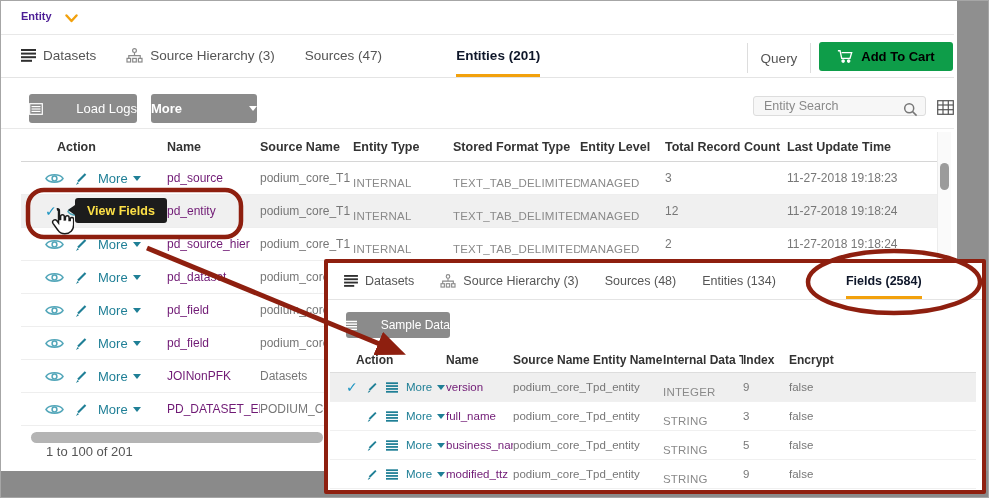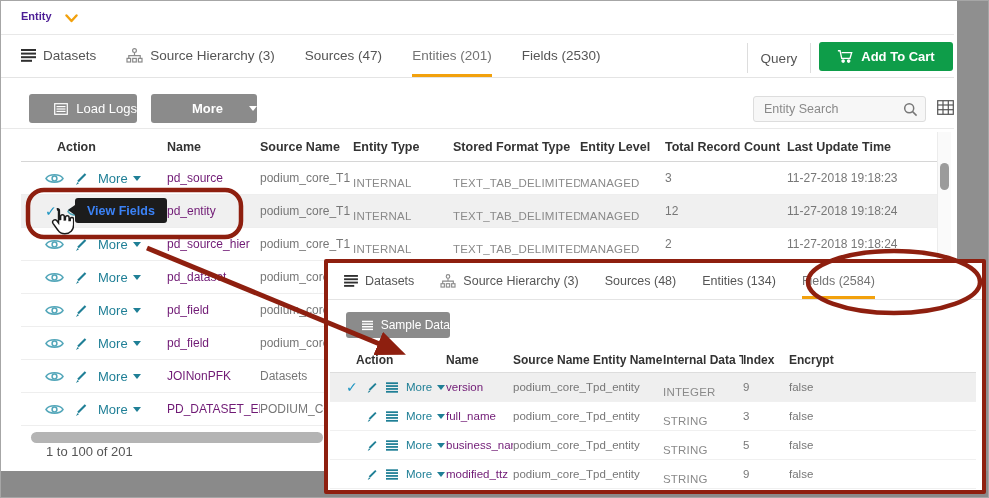--- a/index.html
+++ b/index.html
@@ -11,31 +11,31 @@
   .gray-bottom { position:absolute; left:0; top:470px; width:989px; height:28px; background:#8a8a8a; z-index:5; }
 
   
   .titlebar { position:absolute; left:0; top:0; right:34px; height:34px; border-bottom:1px solid #e8e8e8; z-index:2; }
   .app-title { position:absolute; left:20px; top:9px; font-size:11px; font-weight:bold; color:#4c1d95; }
   .title-chev { position:absolute; left:64px; top:13px; }
 
   
   .tabbar { position:absolute; left:0; top:34px; right:34px; height:43px; border-bottom:1px solid #e4e4e4; display:flex; align-items:stretch; padding-left:20px; gap:30px; z-index:2; }
   .tab { display:flex; align-items:center; gap:7px; font-size:13.5px; color:#555; border-bottom:3px solid transparent; padding-top:2px; cursor:default; }
-  .tab.active { font-weight:normal; color:#737373; border-bottom:3.5px solid #F2A10D; }
+  .tab.active { font-weight:bold; color:#0f172a; border-bottom:3.5px solid #F2A10D;margin-left:44px; }
   .query-item { position:absolute; left:746px; top:8px; width:64px; height:30px; display:flex; align-items:center; justify-content:center; font-size:13.5px; color:#555; border-left:1px solid #ddd; border-right:1px solid #ddd; }
-  .cart-btn { position:absolute; left:818px; top:7px; width:134px; height:29px; background:#0E9D49; border:none; border-radius:3px; color:#ffffff; font-weight:bold; font-size:13px; display:flex; align-items:center; justify-content:center; gap:8px; cursor:pointer; font-family:inherit; }
+  .cart-btn { position:absolute; left:818px; top:7px; width:134px; height:29px; background:#0E9D49; border:none; border-radius:3px; color:#000000; font-weight:bold; font-size:13px; display:flex; align-items:center; justify-content:center; gap:8px; cursor:pointer; font-family:inherit; }
 
   
   .toolbar { position:absolute; left:0; top:77px; right:34px; height:51px; border-bottom:1px solid #e9e9e9; z-index:2; }
-  .gbtn { position:absolute; height:29px; background:#8b8b8b; border:none; border-radius:3px; color:#fff; font-size:13px; display:flex; align-items:center; justify-content:flex-end; gap:8px; cursor:pointer; font-family:inherit; }
+  .gbtn { position:absolute; height:29px; background:#8b8b8b; border:none; border-radius:3px; color:#fff; font-size:13px; display:flex; align-items:center; justify-content:space-between; gap:8px; cursor:pointer; font-family:inherit; }
   .loadlogs-btn { left:28px; top:16px; width:108px; }
   .more-btn { left:150px; top:16px; width:106px; font-weight:bold; }
   .more-btn .caret { margin-left:18px; }
-  .search-wrap { position:absolute; left:752px; top:18px; width:173px; height:26px; }
+  .search-wrap { position:absolute; left:752px; top:18px; width:173px; height:20px; }
   .search-wrap input { width:100%; height:100%; border:1px solid #ddd; border-radius:3px; background:#f7f7f7; padding:0 28px 0 10px; font-size:12.5px; color:#444; font-family:inherit; outline:none; }
   .search-wrap input::placeholder { color:#8a8a8a; }
   .search-ico { position:absolute; right:8px; top:6px; }
   .grid-ico { position:absolute; left:936px; top:22px; cursor:pointer; }
 
   
   .thead, .mrow { display:grid; grid-template-columns:122px 93px 93px 100px 127px 85px 122px 1fr; align-items:center; padding-left:24px; }
   .thead { position:absolute; left:20px; top:131px; width:916px; height:30px; border-bottom:1px solid #d6d6d6; font-size:12.5px; font-weight:bold; color:#333; z-index:2; }
   .rows { position:absolute; left:20px; top:161px; width:916px; z-index:2; }
   .mrow { height:33px; border-bottom:1px solid #eeeeee; font-size:12px; color:#777; }
@@ -50,21 +50,21 @@
   .checkmark { color:#2196C2; font-weight:bold; font-size:14px; font-family:"DejaVu Sans", sans-serif; }
   .icon-btn { cursor:pointer; display:inline-flex; }
 
   
   .vtrack { position:absolute; left:936px; top:131px; width:14px; height:300px; background:#fafafa; border-left:1px solid #ececec; z-index:2; }
   .vthumb { position:absolute; left:2px; top:31px; width:9px; height:27px; background:#9b9b9b; border-radius:5px; cursor:pointer; }
   .hthumb { position:absolute; left:30px; top:431px; width:292px; height:11px; background:#b4b4b4; border-radius:6px; z-index:2; cursor:pointer; }
   .pagination { position:absolute; left:45px; top:443px; font-size:13px; color:#555; z-index:2; }
 
   
-  .tooltip { position:absolute; left:74px; top:197px; height:25px; background:#1c1c1c; color:#3b82f6; font-size:12.5px; font-weight:bold; border-radius:3px; display:flex; align-items:center; padding:0 12px; z-index:30; }
+  .tooltip { position:absolute; left:74px; top:197px; height:25px; background:#1c1c1c; color:#fde047; font-size:12.5px; font-weight:bold; border-radius:3px; display:flex; align-items:center; padding:0 12px; z-index:30; }
   .tooltip::before { content:""; position:absolute; left:-7px; top:7px; border-top:5.5px solid transparent; border-bottom:5.5px solid transparent; border-right:7px solid #1c1c1c; }
   .cursor-hand { position:absolute; left:46px; top:205px; z-index:65; }
 
   
   .overlay { position:absolute; left:323px; top:258px; width:662px; height:235px; background:#fff; border:4px solid #8E1F0F; border-radius:2px; z-index:40; overflow:hidden; }
   .otabs { position:absolute; left:0; top:0; right:0; height:37px; border-bottom:1px solid #e4e4e4; display:flex; align-items:stretch; padding-left:16px; gap:26px; }
   .otabs .tab { font-size:12.5px; }
   .sample-btn { position:absolute; left:18px; top:49px; width:104px; height:26px; font-size:12px; }
   .ohead, .orow { display:grid; grid-template-columns:100px 67px 80px 70px 80px 46px 1fr; align-items:center; padding-left:16px; }
   .ohead { position:absolute; left:2px; top:84px; right:6px; height:26px; border-bottom:1px solid #ddd; font-size:12px; font-weight:bold; color:#333; }
@@ -110,23 +110,20 @@
           <rect x="6.7" y="10.4" width="3.6" height="3.6"></rect>
           <rect x="12.4" y="10.4" width="3.6" height="3.6"></rect>
         </svg>
       <span>Source Hierarchy (3)</span>
     </div>
     <div class="tab">
       <span>Sources (47)</span>
     </div>
     <div class="tab active">
       <span>Entities (201)</span>
-    </div>
-    <div class="tab">
-      <span>Fields (2530)</span>
     </div>
     <div class="query-item">
       <span>Query</span>
     </div>
     <button class="cart-btn">
       <svg width="16" height="15" viewBox="0 0 18 16" fill="none" stroke="#fff" stroke-width="1.5">
           <path d="M1 1.5 h2.4 l1.9 8.6 h9.3 l1.9-6.4 H5.2"></path>
           <circle cx="6.9" cy="13.2" r="1.3" fill="#fff"></circle>
           <circle cx="13.1" cy="13.2" r="1.3" fill="#fff"></circle>
         </svg>

